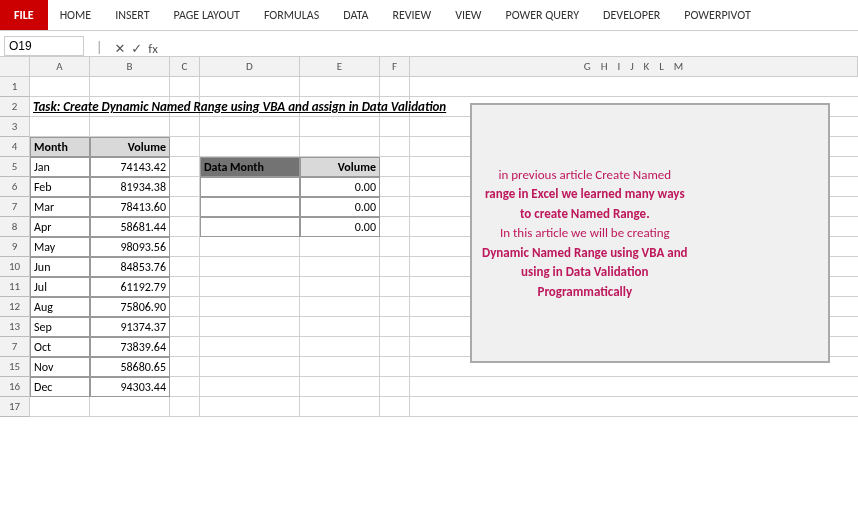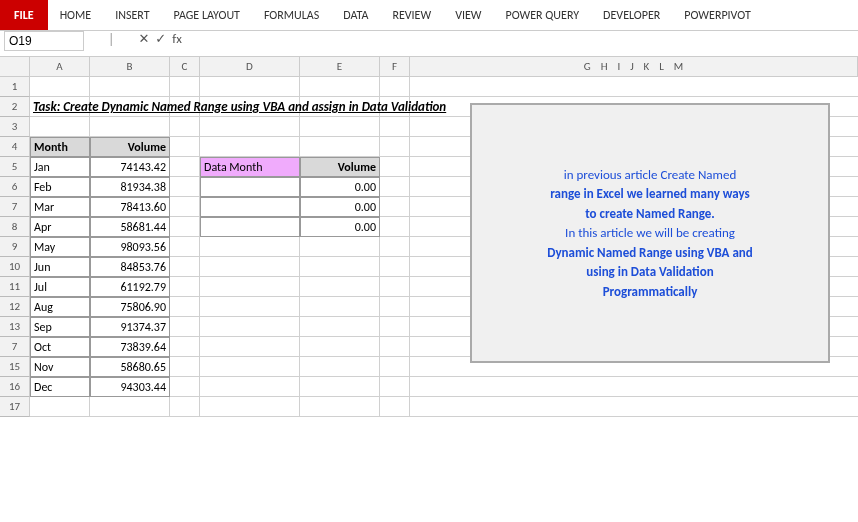--- a/index.html
+++ b/index.html
@@ -6,21 +6,21 @@
     body { font-family: Calibri, Arial, sans-serif; font-size: 13px; background: #fff; overflow: hidden; }
 
     
     .ribbon { display: flex; flex-direction: column; background: #fff; border-bottom: 1px solid #ccc; }
     .ribbon-top { display: flex; align-items: stretch; height: 30px; }
     .ribbon-file { background: #c00; color: #fff; font-weight: bold; font-size: 12px; padding: 0 14px; display: flex; align-items: center; cursor: pointer; }
     .ribbon-tabs { display: flex; align-items: center; }
     .ribbon-tab { font-size: 12px; padding: 0 12px; height: 30px; display: flex; align-items: center; cursor: pointer; color: #333; }
 
     
-    .formula-bar { display: flex; align-items: flex-start; height: 26px; border-bottom: 1px solid #ccc; padding: 0 4px; gap: 20px; }
+    .formula-bar { display: flex; align-items: flex-end; height: 26px; border-bottom: 1px solid #ccc; padding: 0 4px; gap: 8px; }
     .name-box { width: 80px; border: 1px solid #ccc; font-size: 12px; padding: 1px 4px; height: 20px; }
     .formula-divider { color: #999; font-size: 14px; padding: 0 4px; }
     .formula-icons { display: flex; gap: 6px; color: #555; font-size: 13px; }
     .formula-icon { cursor: pointer; }
     .formula-input { flex: 1; border: none; font-size: 12px; padding: 1px 4px; outline: none; }
 
     
     .spreadsheet { display: flex; flex-direction: column; height: calc(522px - 56px); overflow: hidden; }
 
     
@@ -41,21 +41,21 @@
     .col-d { width: 30px; min-width: 30px; }
     .col-e { width: 100px; min-width: 100px; }
     .col-f { width: 80px; min-width: 80px; }
     .col-g { width: 30px; min-width: 30px; }
     .col-h-onward { flex: 1; }
 
     
     .table-header { background: #d9d9d9; font-weight: bold; border: 1px solid #999; }
 
     
-    .info-box { border: 2px solid #aaa; background: #f0f0f0; padding: 10px; display: flex; align-items: center; justify-content: center; text-align: center; font-size: 13px; line-height: 1.5; color: #1d4ed8; }
+    .info-box { border: 2px solid #aaa; background: #f0f0f0; padding: 10px; display: flex; align-items: center; text-align: center; font-size: 13px; line-height: 1.5; color: #be185d; }
     .info-box b { font-weight: bold; }
 
     
     .task-text { font-style: italic; text-decoration: underline; font-size: 13px; }
   </style>
 </head>
 <body>
 
 <div class="ribbon">
   <div class="ribbon-top">
@@ -141,21 +141,21 @@
         <div class="cell col-e"></div>
         <div class="cell col-f"></div>
         <div class="cell col-g"></div>
         <div class="cell col-h-onward" style="border-right: none;"></div>
       </div>
       <div class="grid-row">
         <div class="row-num col-a">5</div>
         <div class="cell col-b" style="border: 1px solid rgb(153, 153, 153);">Jan</div>
         <div class="cell col-c" style="border: 1px solid rgb(153, 153, 153); justify-content: flex-end;">74143.42</div>
         <div class="cell col-d"></div>
-        <div class="cell col-e" style="font-weight: normal; background: #f0abfc; border: 1px solid rgb(153, 153, 153);">Data Month</div>
+        <div class="cell col-e" style="font-weight: bold; background: #737373; border: 1px solid rgb(153, 153, 153);">Data Month</div>
         <div class="cell col-f" style="font-weight: bold; background: rgb(217, 217, 217); border: 1px solid rgb(153, 153, 153); justify-content: flex-end;">Volume</div>
         <div class="cell col-g"></div>
         <div class="cell col-h-onward" style="border-right: none;"></div>
       </div>
       <div class="grid-row">
         <div class="row-num col-a">6</div>
         <div class="cell col-b" style="border: 1px solid rgb(153, 153, 153);">Feb</div>
         <div class="cell col-c" style="border: 1px solid rgb(153, 153, 153); justify-content: flex-end;">81934.38</div>
         <div class="cell col-d"></div>
         <div class="cell col-e" style="border: 1px solid rgb(153, 153, 153);"></div>

